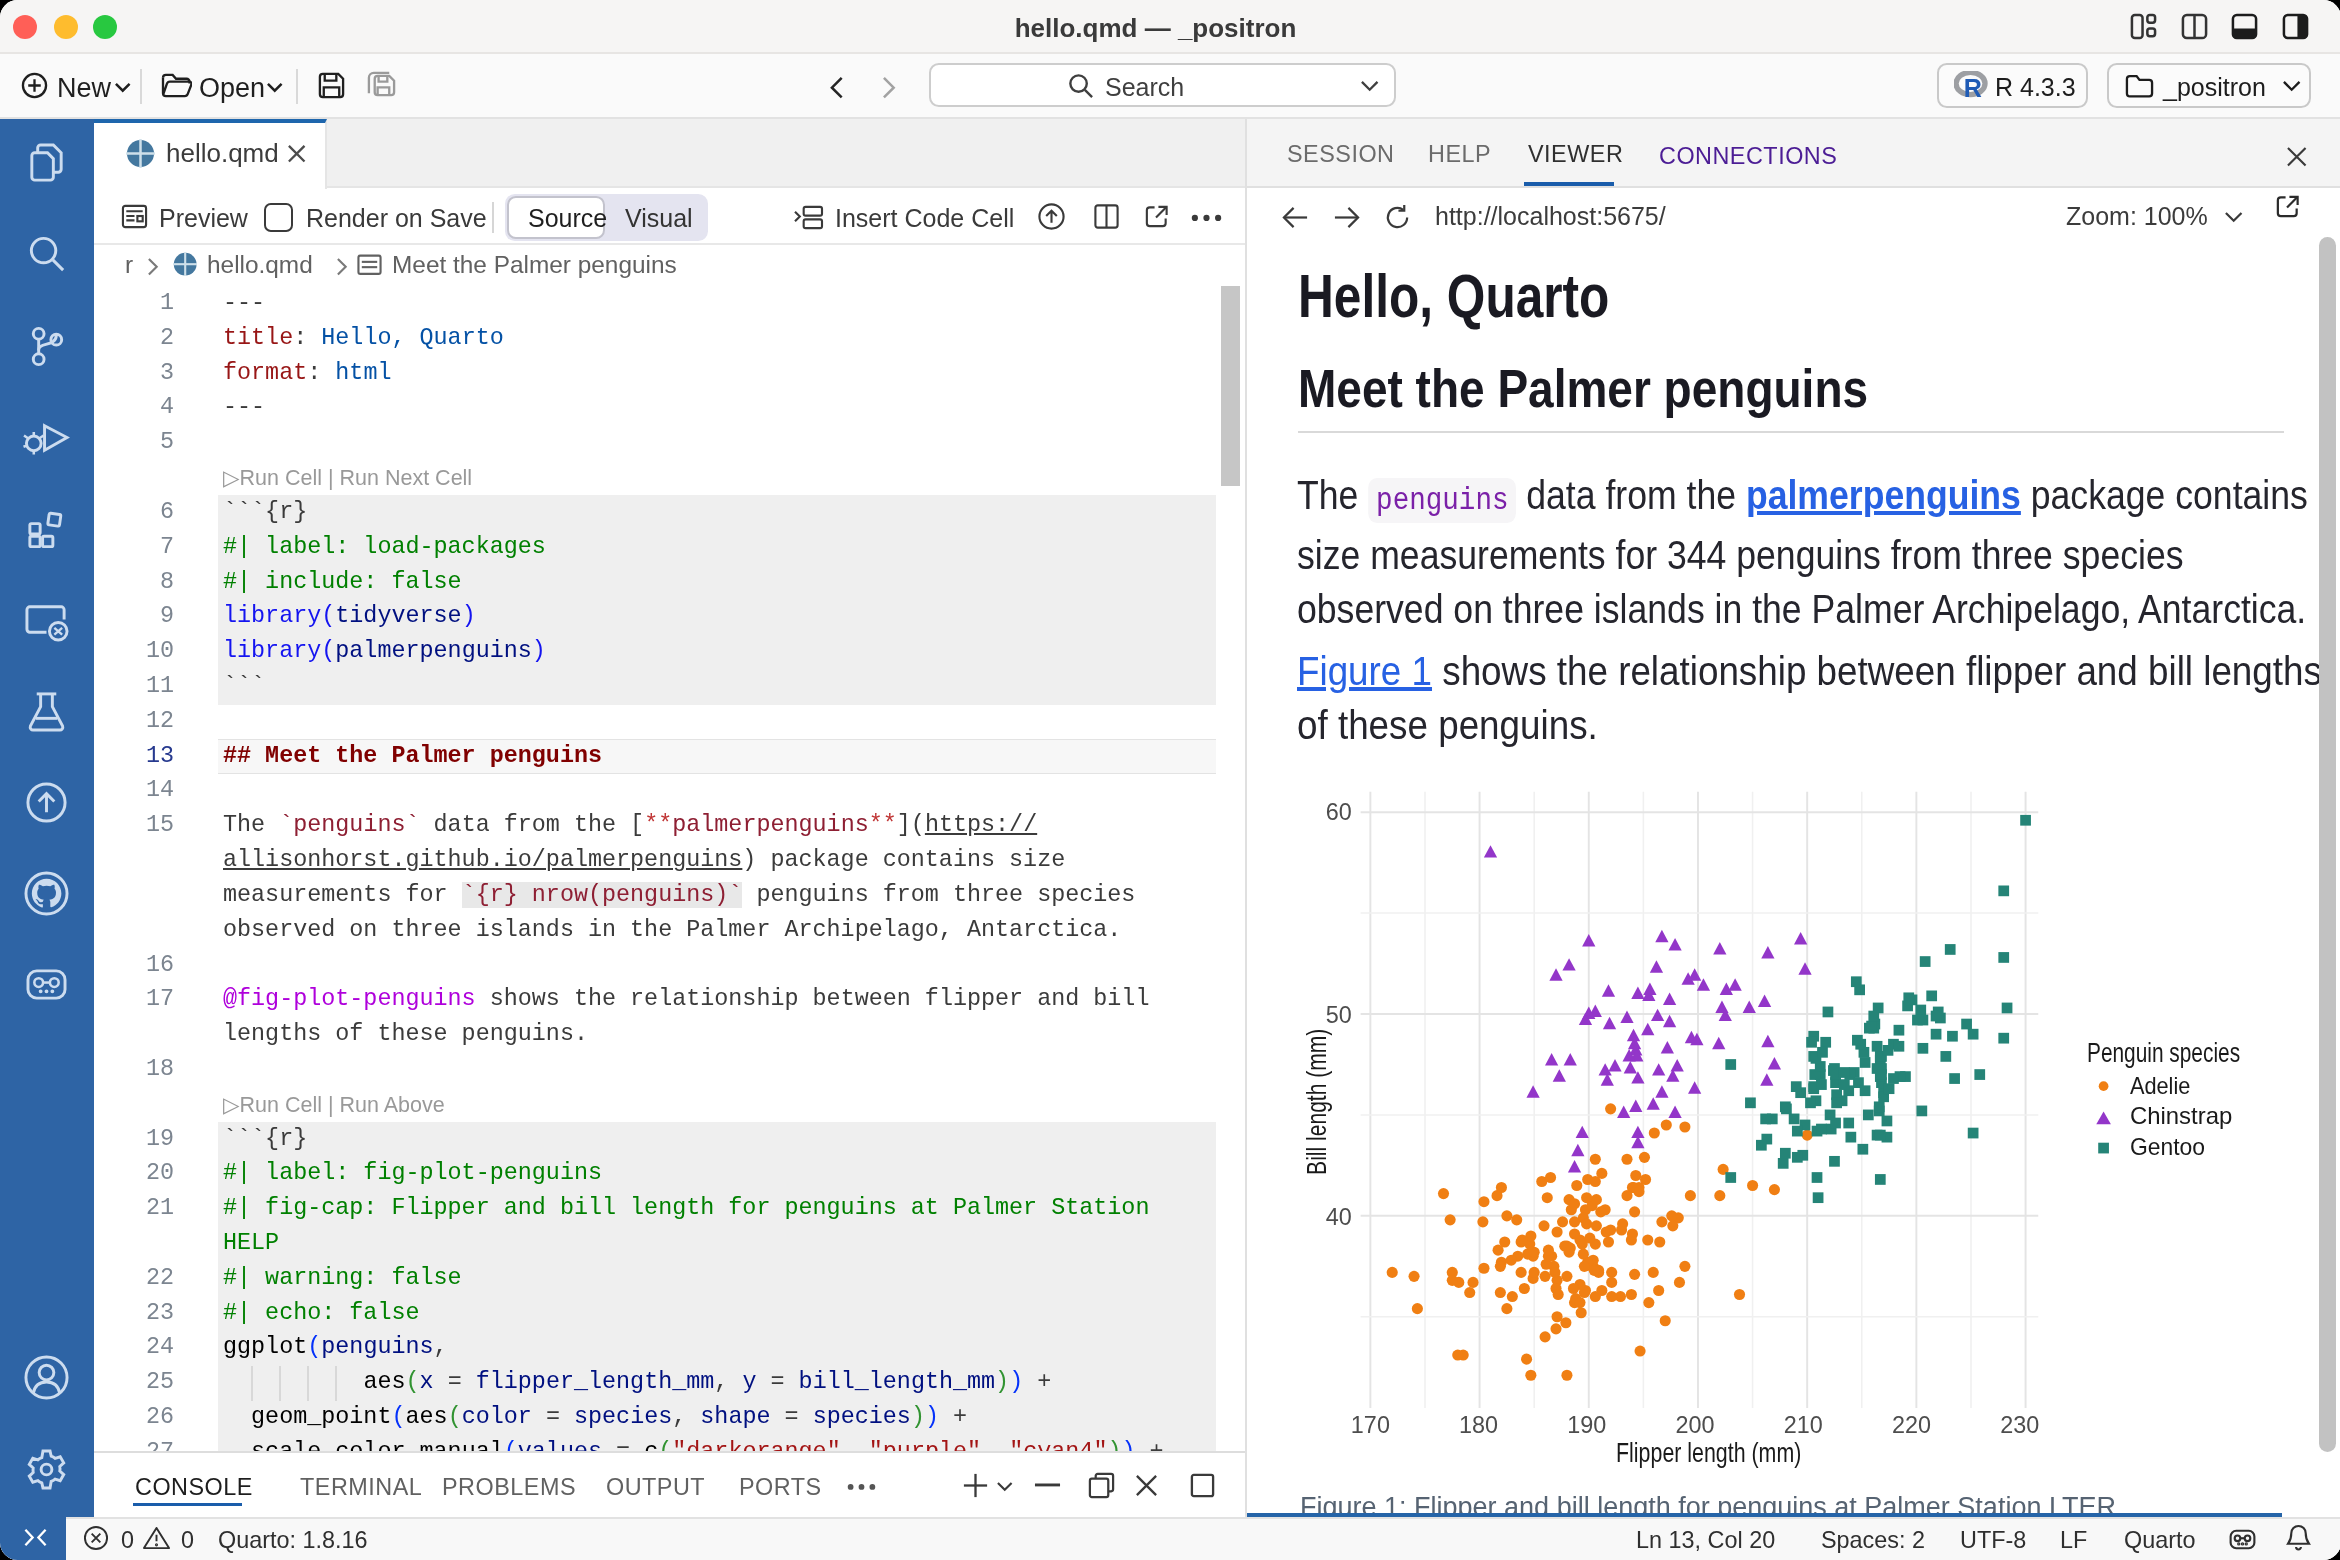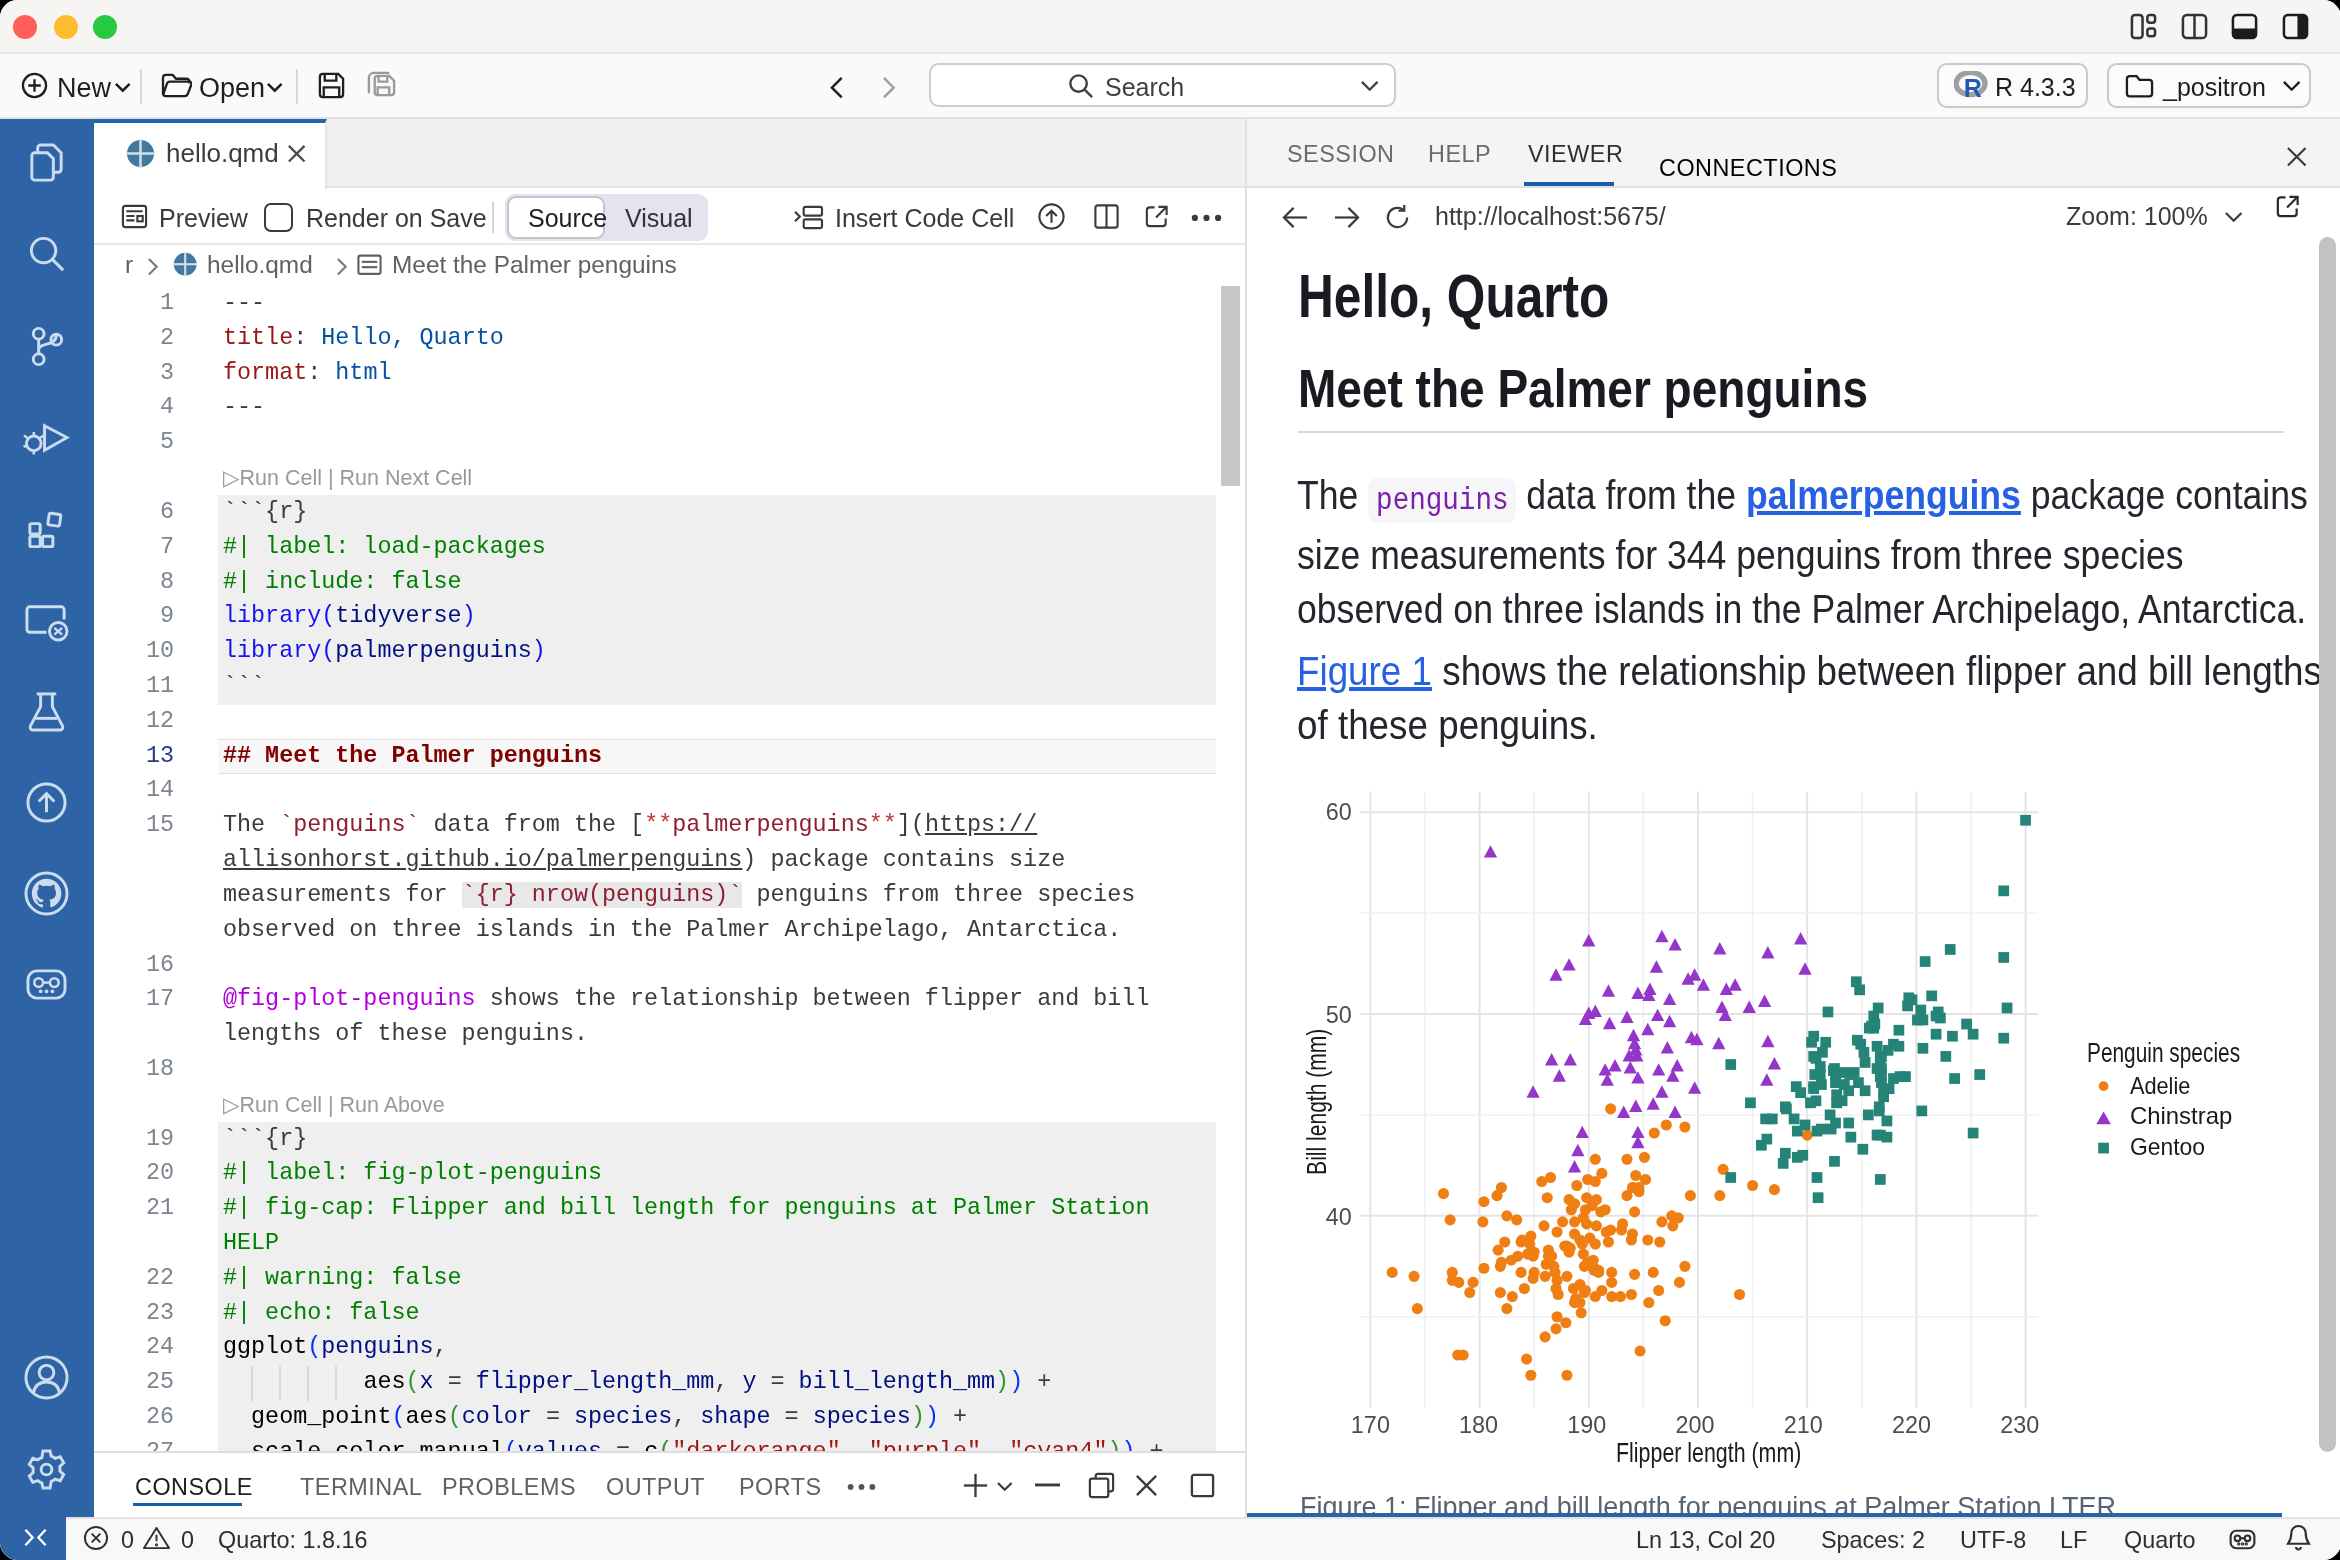--- a/index.html
+++ b/index.html
@@ -14,20 +14,21 @@
   svg { display:block; }
 </style>
 </head>
 <body>
 <div id="win">
 
   <div class="abs" style="left:0;top:0;width:2341px;height:54px;background:#f6f5f4;border-bottom:2px solid #e7e5e3;"></div>
   <div class="abs" style="left:12.7px;top:14.6px;width:24.4px;height:24.4px;border-radius:50%;background:#ff5f57;"></div>
   <div class="abs" style="left:54px;top:14.6px;width:24.4px;height:24.4px;border-radius:50%;background:#febc2e;"></div>
   <div class="abs" style="left:93px;top:14.6px;width:24.4px;height:24.4px;border-radius:50%;background:#28c840;"></div>
+  <div class="abs" style="left:0;top:12.7px;width:2311px;text-align:center;font-size:26px;font-weight:700;color:#3a3a3a;">hello.qmd — _positron</div>
 
   <svg class="abs" style="left:2130px;top:12.7px" width="27" height="27" viewBox="0 0 28 28" fill="none" stroke="#333" stroke-width="2.6">
     <rect x="2" y="2" width="11" height="24" rx="3"></rect>
       <rect x="18" y="2" width="8" height="8" rx="2.5"></rect>
       <rect x="18" y="16" width="8" height="8" rx="2.5"></rect>
   </svg>
   <svg class="abs" style="left:2181px;top:12.7px" width="27" height="27" viewBox="0 0 28 28" fill="none" stroke="#333" stroke-width="2.6">
     <rect x="2" y="2" width="24" height="24" rx="4"></rect>
       <line x1="14" y1="2" x2="14" y2="26"></line>
   </svg>
@@ -402,21 +403,21 @@
   </div>
 
   <div class="abs" style="left:1245px;top:119px;width:2px;height:1399px;background:#e0e0e0;"></div>
 
   <div class="abs" style="left:1247px;top:119px;width:1093px;height:69px;background:#f4f4f4;border-bottom:2px solid #e0e0e0;"></div>
   <div class="layer" id="rptabs" style="font-size:23.4px;letter-spacing:0.5px;padding-left:8px;">
     <div class="abs" style="left:1287px;top:141px;color:#6b6b6b;">SESSION</div>
     <div class="abs" style="left:1428px;top:141px;color:#6b6b6b;">HELP</div>
     <div class="abs" style="left:1528px;top:141px;color:#303030;">VIEWER</div>
     <div class="abs" style="left:1524px;top:182px;width:90px;height:3.9px;background:#1a5dab;"></div>
-    <div class="abs" style="left:1659px;top:155px;color:#000000;">CONNECTIONS</div>
+    <div class="abs" style="left:1659px;top:143px;color:#4c1d95;">CONNECTIONS</div>
     <svg class="abs" style="left:2286px;top:146px" width="21.5" height="21.5" viewBox="0 0 22 22">
         <path d="M2 2 L20 20 M20 2 L2 20" stroke="#3a3a3a" stroke-width="2.2"></path>
       </svg>
   </div>
 
   <div class="abs" style="left:1247px;top:190px;width:1093px;height:57px;background:#fff;"></div>
   <div class="layer" id="rpnav">
     <svg class="abs" style="left:1281px;top:204px" width="29" height="27" viewBox="0 0 30 28" fill="none" stroke="#3a3a3a" stroke-width="2.3">
       <line x1="3" y1="14" x2="27" y2="14"></line>
         <path d="M13 4 L3 14 l10 10"></path>

